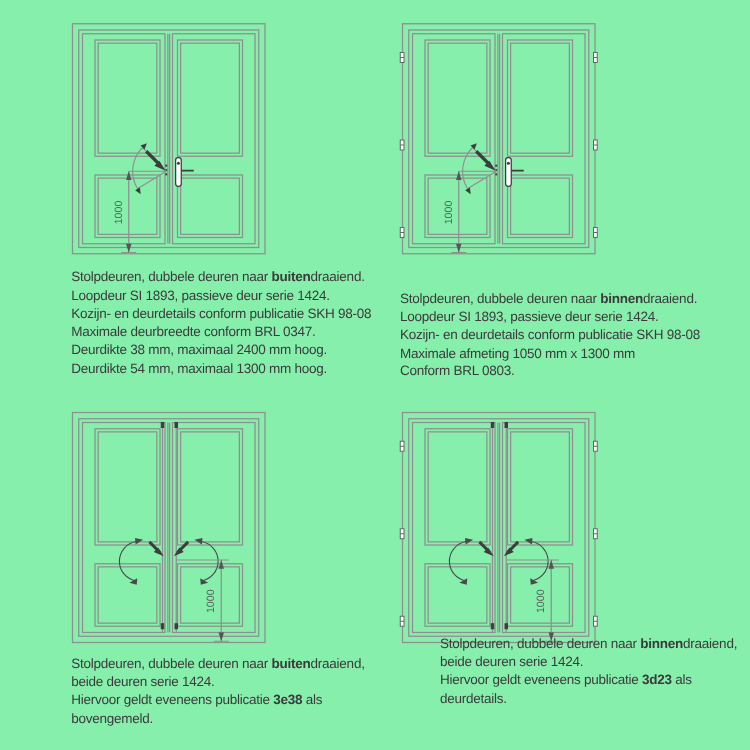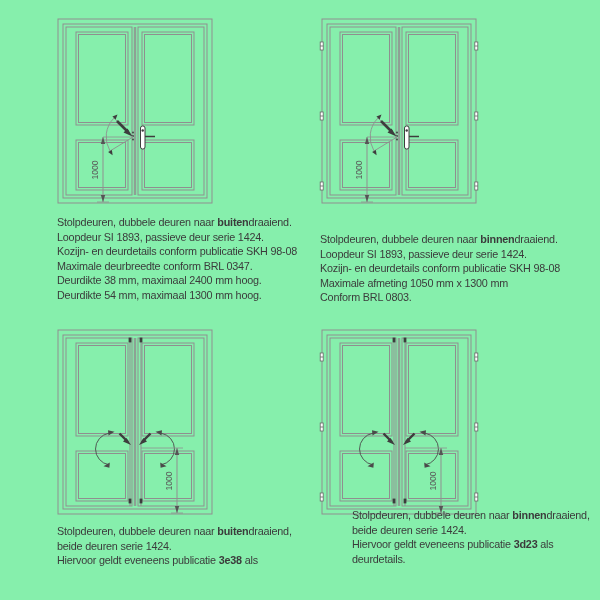--- a/index.html
+++ b/index.html
@@ -212,20 +212,21 @@
         <line x1="114" y1="184" x2="126" y2="184" stroke="#8f8f8f" stroke-width="0.8"></line>
         <polygon points="120,119 117.8,126 122.2,126" fill="#555555" stroke="none"></polygon>
         <polygon points="120,184 117.8,177 122.2,177" fill="#555555" stroke="none"></polygon>
         <text transform="translate(114.5,152) rotate(-90)" text-anchor="middle" font-size="8.5" fill="#5a5a5a">1000</text>
       </g>
     </svg>
   <div id="cap-bl" class="caption">
       <div class="cap-line"><span>Stolpdeuren, dubbele deuren naar </span><span class="b">buiten</span><span>draaiend,</span></div>
       <div class="cap-line"><span>beide deuren serie 1424.</span></div>
       <div class="cap-line"><span>Hiervoor geldt eveneens publicatie </span><span class="b">3e38</span><span> als</span></div>
+      <div class="cap-line"><span>bovengemeld.</span></div>
     </div>
 
   <svg id="door-br" class="door" width="160" height="188" viewBox="-2 0 160 188">
       <g>
         <rect x="1" y="1" width="154" height="184" fill="none" stroke="#8f8f8f" stroke-width="1"></rect>
         <rect x="6" y="6" width="144" height="174" fill="none" stroke="#8f8f8f" stroke-width="1"></rect>
       </g>
       <g>
         <rect x="9" y="9" width="66" height="168" fill="none" stroke="#8f8f8f" stroke-width="1"></rect>
         <rect x="81" y="9" width="66" height="168" fill="none" stroke="#8f8f8f" stroke-width="1"></rect>

